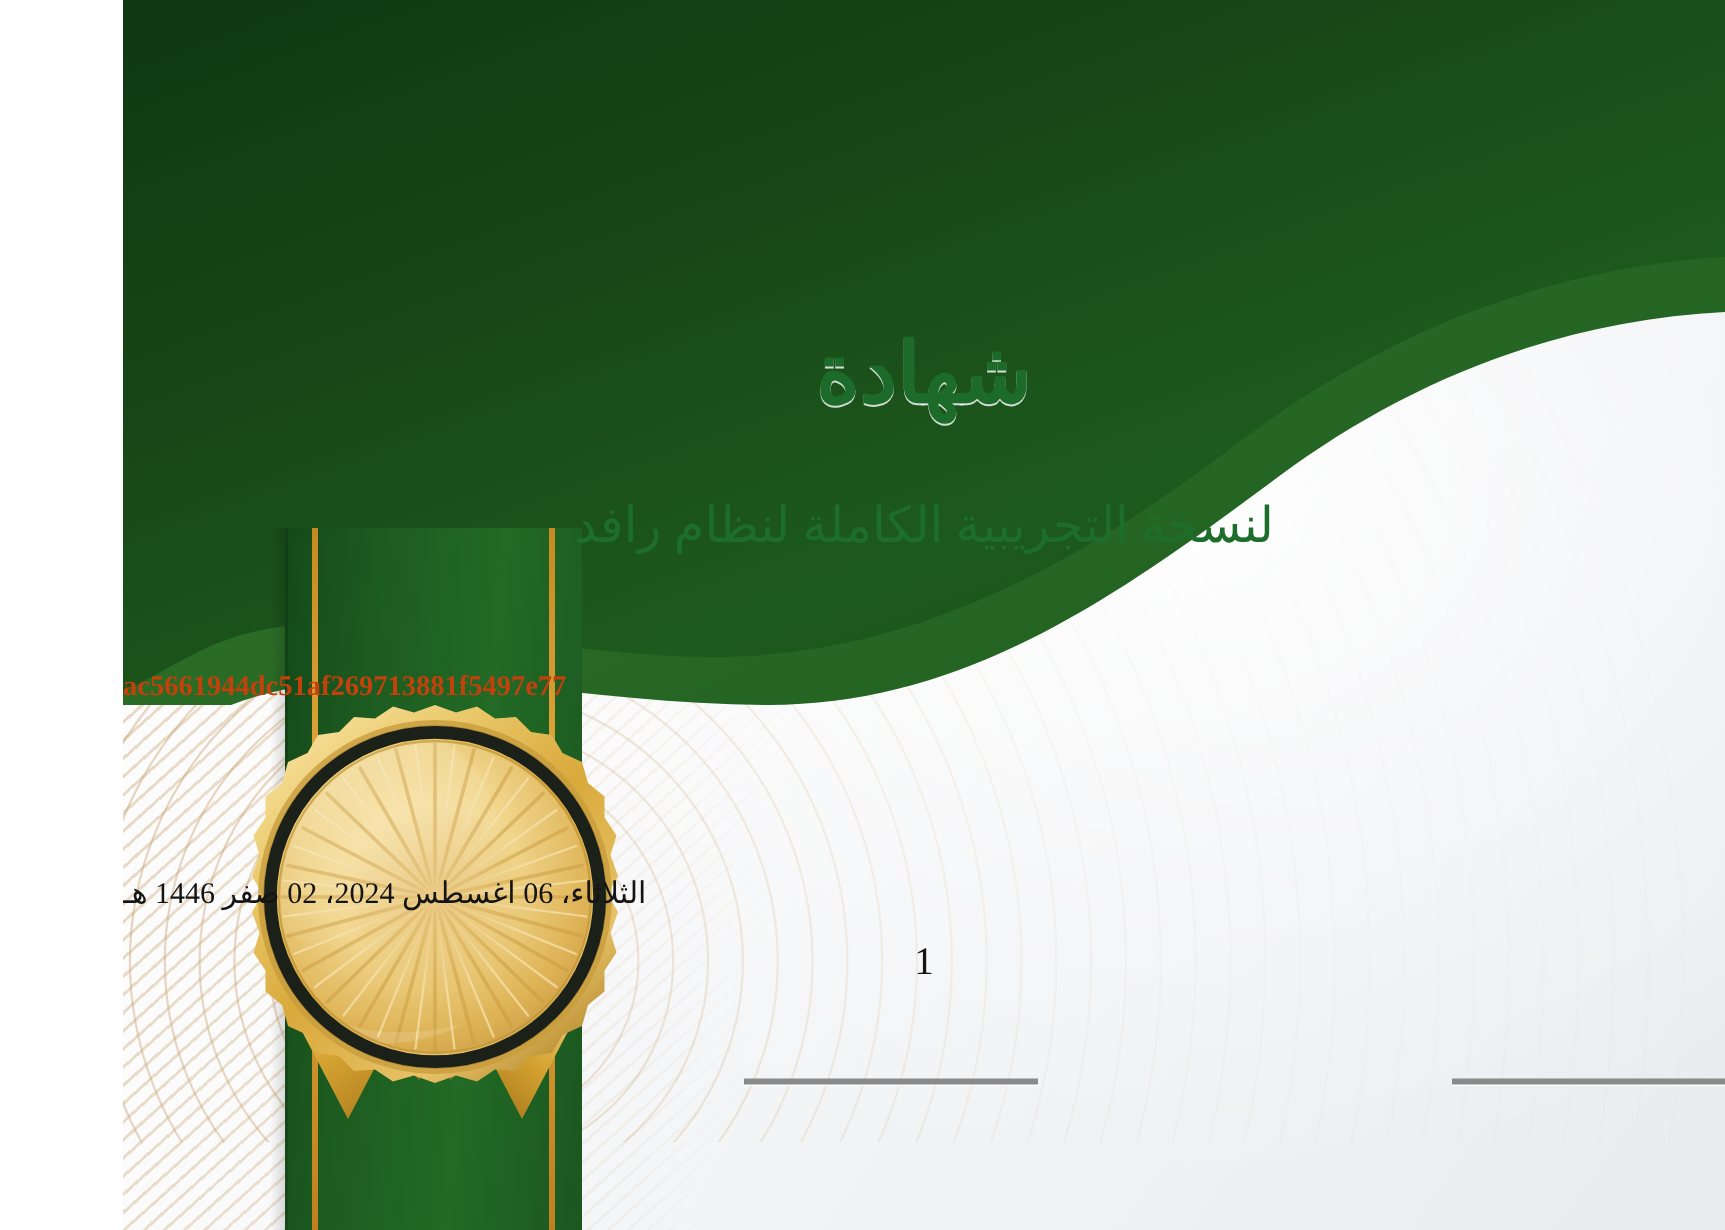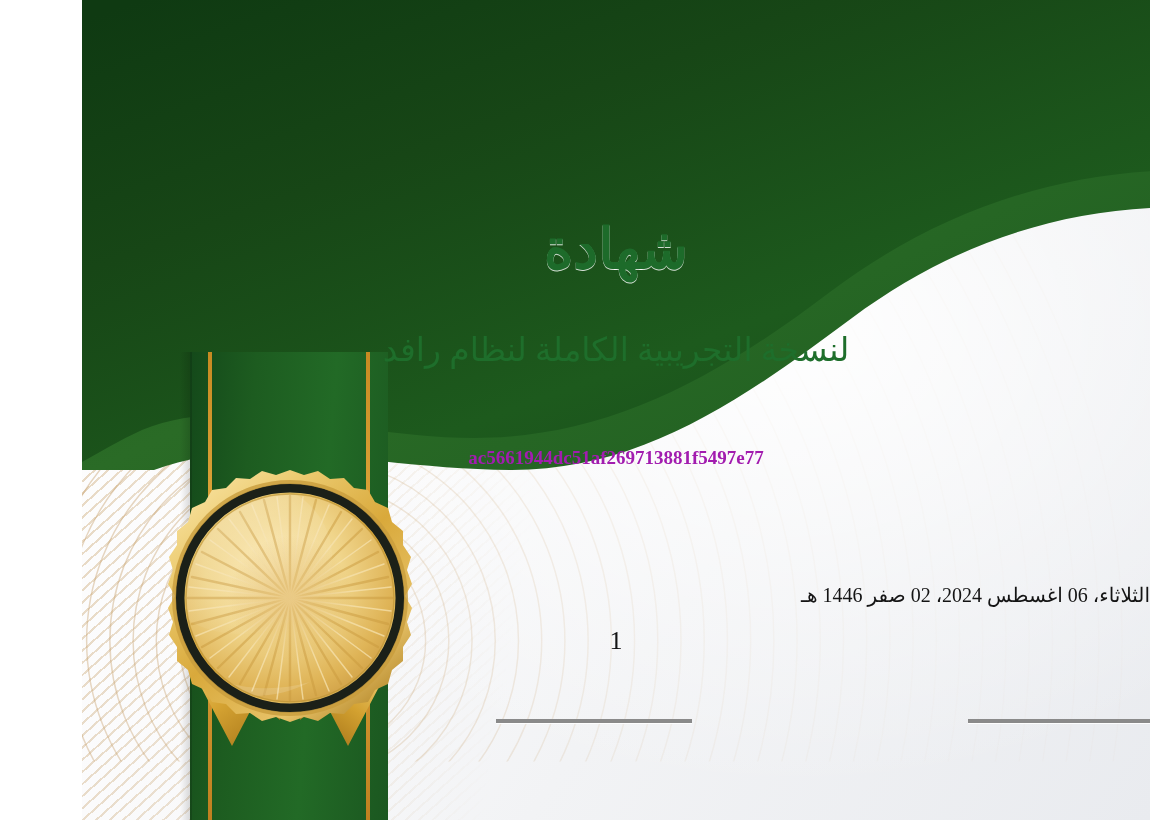--- a/index.html
+++ b/index.html
@@ -114,41 +114,40 @@
     text-align: center;
     font-size: 33px;
     font-weight: 400;
     color: #1e6e2b;
     direction: rtl;
   }
   .hash {
     position: absolute;
     left: 0; right: 0;
     top: 447px;
-    text-align: center;
     font-size: 19px;
     font-weight: 600;
-    color: #a21caf;
+    color: #c2410c;
     direction: ltr;
   }
   .course {
     position: absolute;
     left: 0; right: 0;
     top: 478px;
     text-align: center;
     font-size: 25px;
     font-weight: 400;
     color: #141414;
     direction: rtl;
   }
   .date {
     position: absolute;
     left: 0; right: 0;
     top: 583px;
-    text-align: right;
+    text-align: left;
     font-size: 20px;
     font-weight: 400;
     color: #141414;
     direction: rtl;
   }
   .serial {
     position: absolute;
     left: 0; right: 0;
     top: 626px;
     text-align: center;

